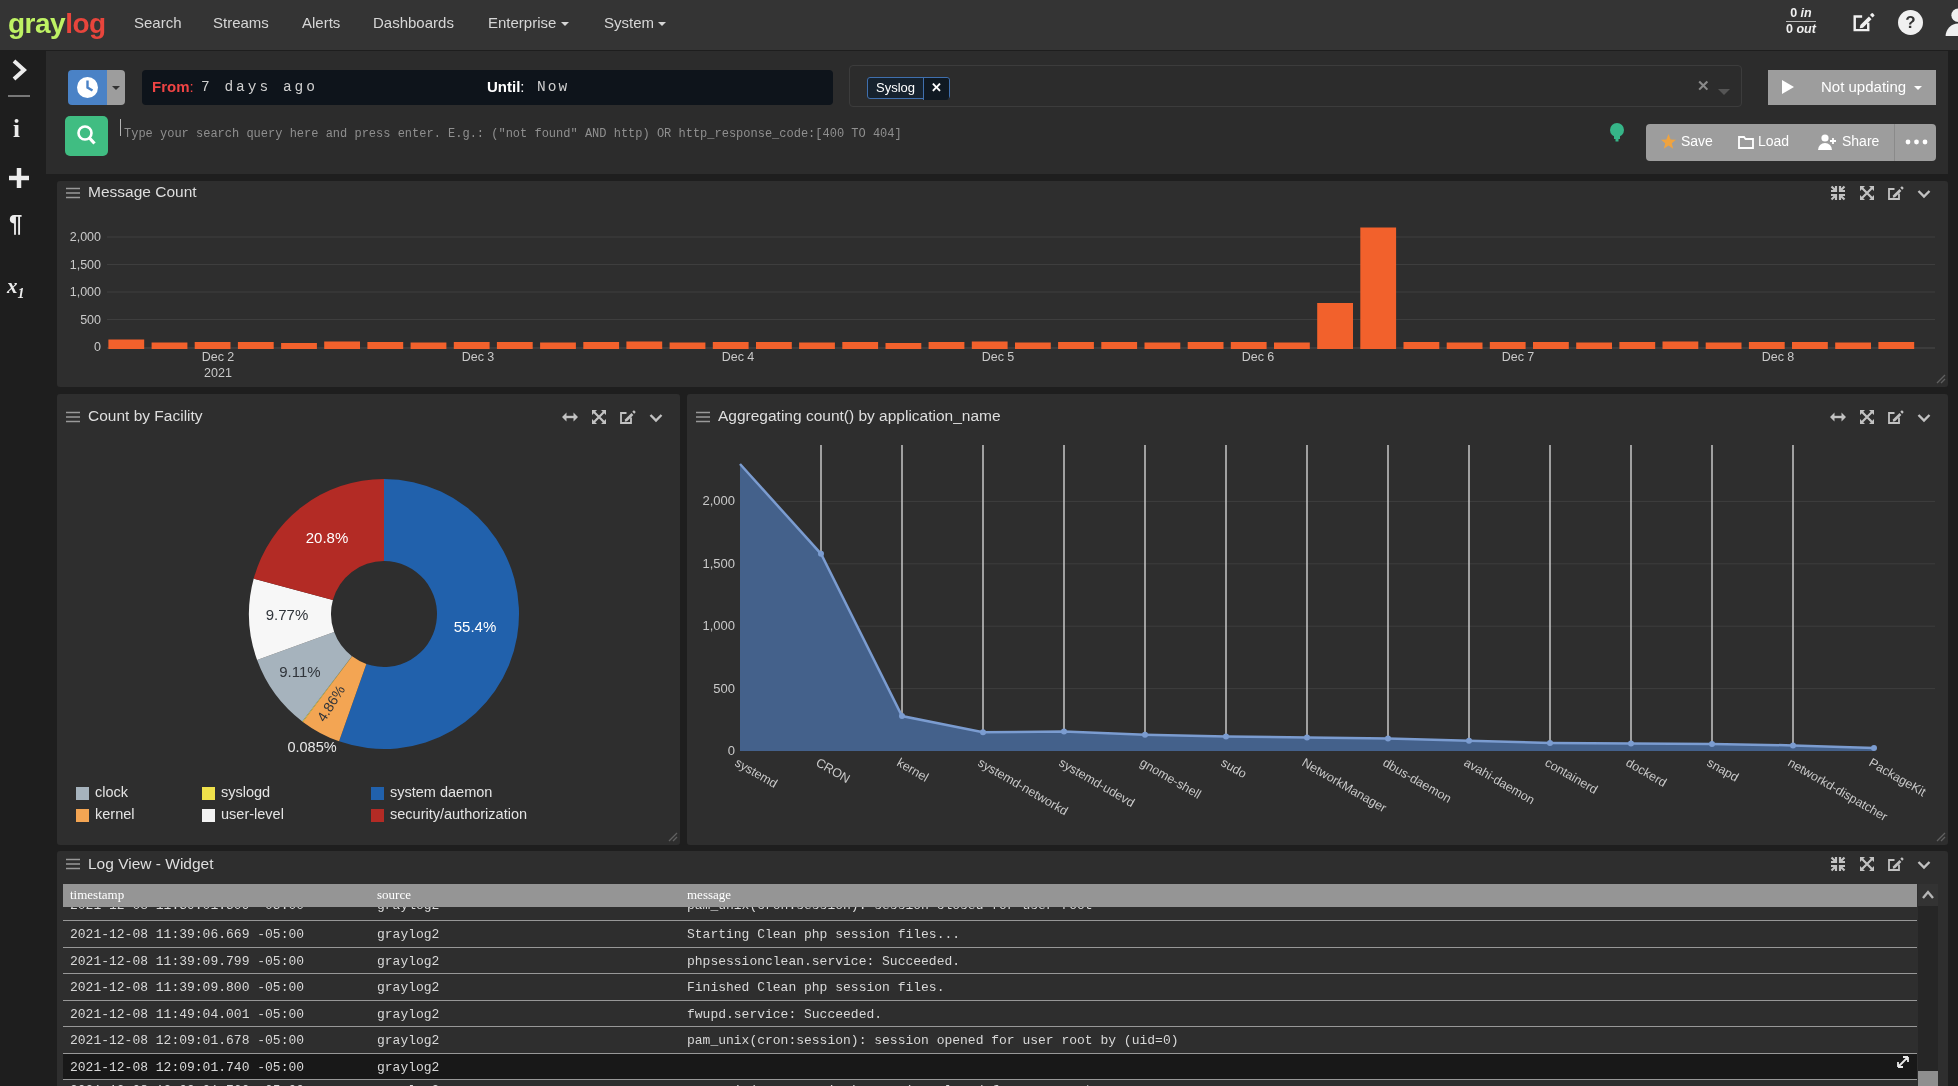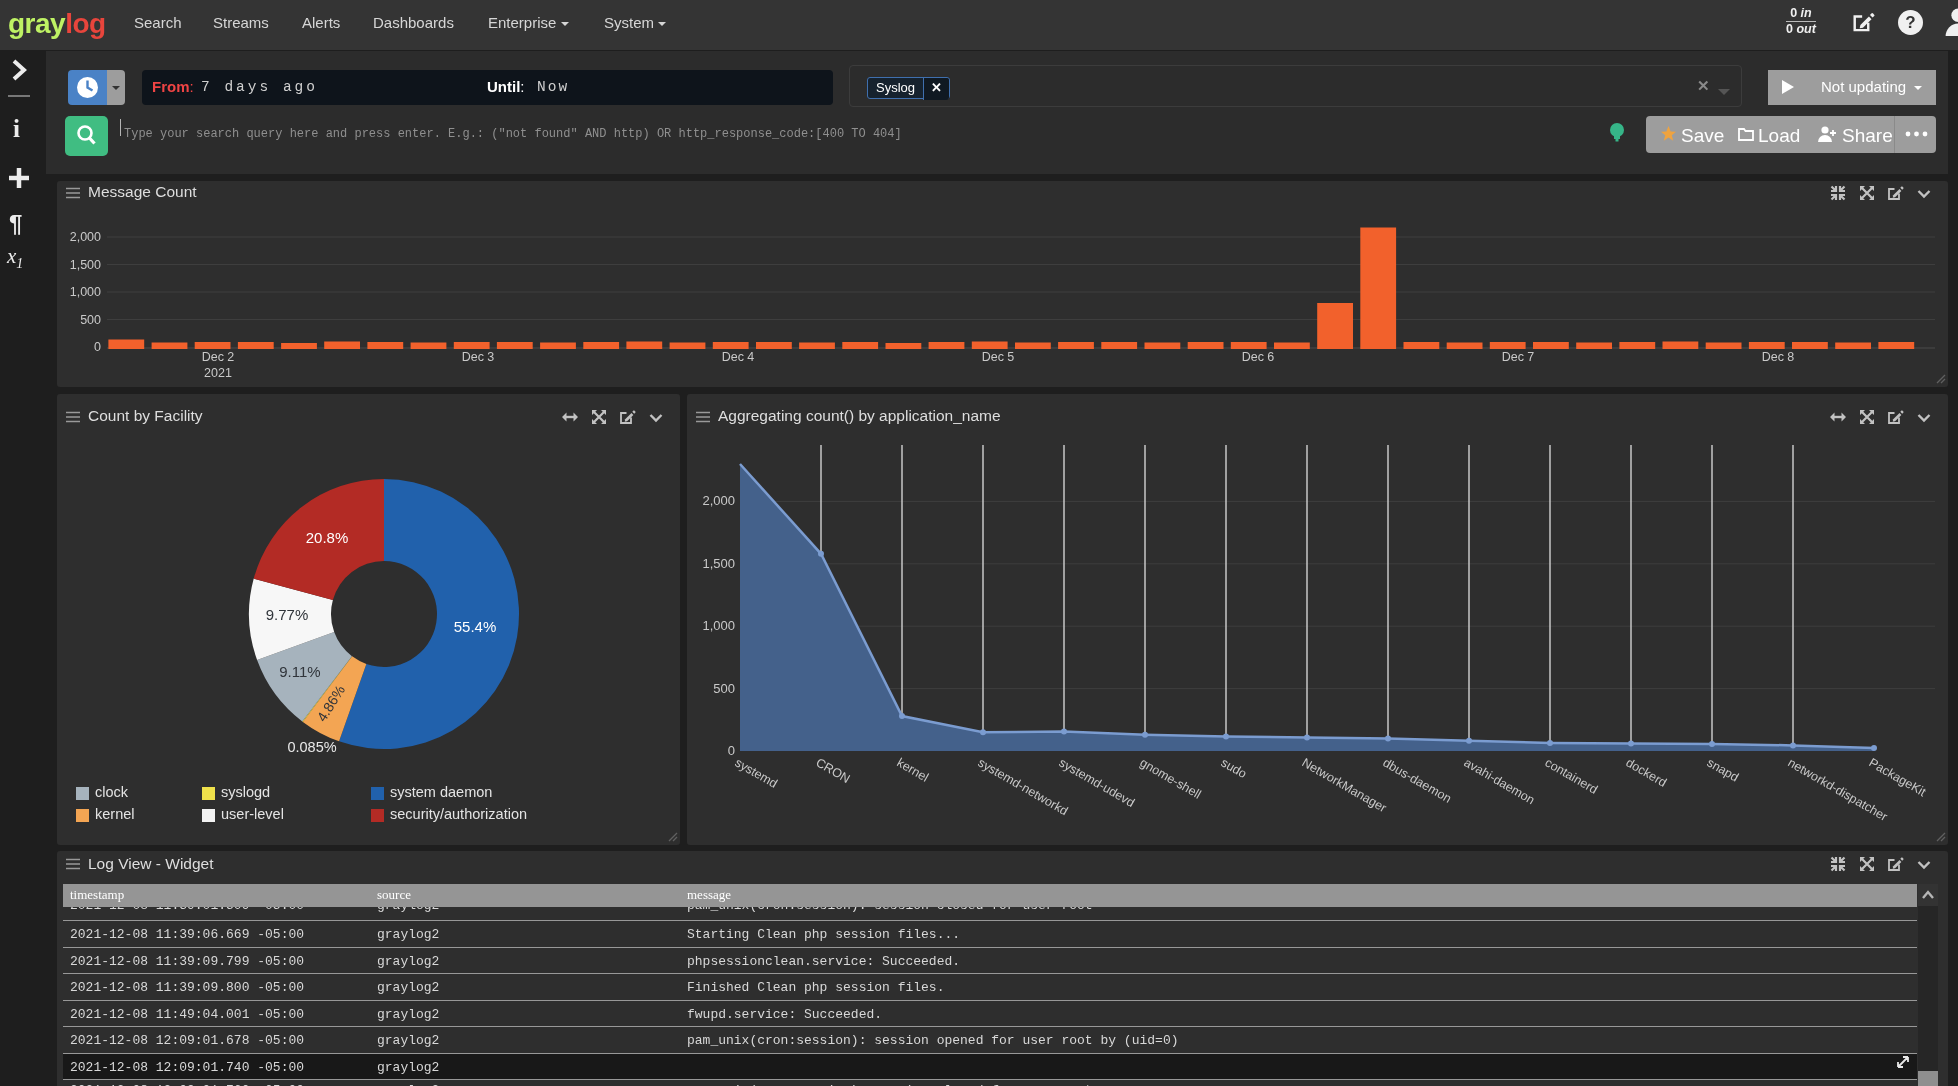--- a/index.html
+++ b/index.html
@@ -52,21 +52,21 @@
 
 <svg class="abs" style="left:10px;top:59px" width="17" height="22" viewBox="0 0 17 22">
     <path d="M4 2 L14 11 L4 20" stroke="#ececec" stroke-width="4" fill="none"></path>
   </svg>
 <div class="abs" style="left:8px;top:95px;width:22px;border-top:2.5px solid #777"></div>
 <div class="abs" style="left:13px;top:115px;color:#ececec;font-size:25px;font-weight:bold;font-family:'Liberation Serif',serif">i</div>
 <svg class="abs" style="left:7px;top:166px" width="24" height="24" viewBox="0 0 24 24">
     <path d="M12 2 v20 M2 12 h20" stroke="#ececec" stroke-width="4.5"></path>
   </svg>
 <div class="abs" style="left:9px;top:210px;color:#ececec;font-size:24px;font-weight:bold">¶</div>
-<div class="abs" style="left:7px;top:244px;color:#ececec;font-size:21px;font-weight:normal;font-style:italic;font-family:'Liberation Serif',serif">x<sub style="font-size:14px">1</sub></div>
+<div class="abs" style="left:7px;top:274px;color:#ececec;font-size:21px;font-weight:bold;font-style:italic;font-family:'Liberation Serif',serif">x<sub style="font-size:14px">1</sub></div>
 
 <div class="abs panel"></div>
 <div class="abs" style="left:68px;top:70px;width:39px;height:35px;background:#4a82c6;border-radius:4px 0 0 4px">
   <svg width="39" height="35" viewBox="0 0 39 35">
       <circle cx="19.5" cy="17.5" r="10.5" fill="#fff"></circle>
   <path d="M19.5 10.5 v7 l5 3" stroke="#4a82c6" stroke-width="2.4" fill="none"></path>
     </svg></div>
 <div class="abs" style="left:107px;top:70px;width:18px;height:35px;background:#9d9d9d;border-radius:0 4px 4px 0">
   <span class="caret" style="border-top-color:#333;margin:16px 0 0 5px"></span></div>
 <div class="abs" style="left:142px;top:70px;width:691px;height:35px;background:#0e141b;border-radius:4px"></div>
@@ -91,21 +91,21 @@
   <svg width="43" height="40" viewBox="0 0 43 40">
       <circle cx="20" cy="17" r="6.5" fill="none" stroke="#fff" stroke-width="2.6"></circle>
   <path d="M24.5 22 l5 5.5" stroke="#fff" stroke-width="3.2"></path>
     </svg></div>
 <div class="abs" style="left:119.5px;top:119px;width:1.5px;height:17px;background:#b5b5b5"></div>
 <div class="abs mono" style="left:124px;top:127px;font-size:12px;color:#8f8f8f">Type your search query here and press enter. E.g.: ("not found" AND http) OR http_response_code:[400 TO 404]</div>
 <svg class="abs" style="left:1609px;top:122px" width="16" height="22" viewBox="0 0 16 22">
   <circle cx="8" cy="8" r="7" fill="#36b588"></circle>
     <path d="M5 14 h6 v3 h-6 Z M6.5 17 h3 v2.5 h-3 Z" fill="#36b588"></path>
   </svg>
-<div class="abs" style="left:1646px;top:116px;width:290px;height:37px;background:#9d9d9d;border-radius:4px;color:#fff;font-size:19px">
+<div class="abs" style="left:1646px;top:124px;width:290px;height:37px;background:#9d9d9d;border-radius:4px;color:#fff;font-size:14px">
   <svg class="abs" style="left:14px;top:10px" width="17" height="16" viewBox="0 0 17 16">
       <path d="M8.5 0 l2.1 5.4 5.4 .3 -4.2 3.5 1.4 5.5 -4.7-3.1 -4.7 3.1 1.4-5.5 -4.2-3.5 5.4-.3 Z" fill="#efa33f"></path>
     </svg>
   <span class="abs" style="left:35px;top:9px">Save</span>
   <svg class="abs" style="left:92px;top:11px" width="16" height="14" viewBox="0 0 16 14">
       <path d="M1 2 h5 l1.5 2 H15 v9 H1 Z" fill="none" stroke="#fff" stroke-width="1.8"></path>
     </svg>
   <span class="abs" style="left:112px;top:9px">Load</span>
   <svg class="abs" style="left:172px;top:10px" width="19" height="16" viewBox="0 0 19 16">
       <circle cx="7" cy="4" r="3.6" fill="#fff"></circle>

